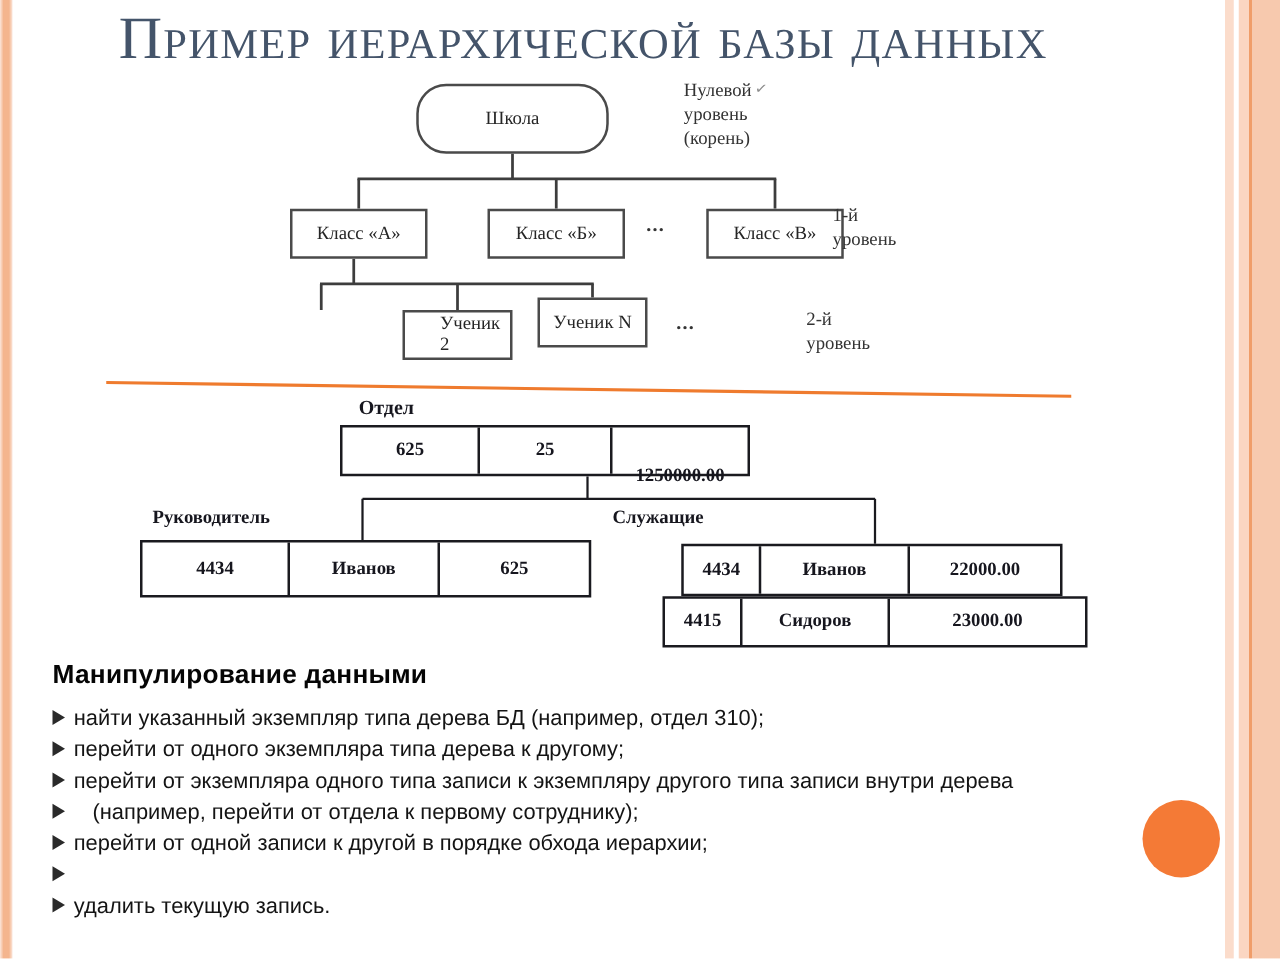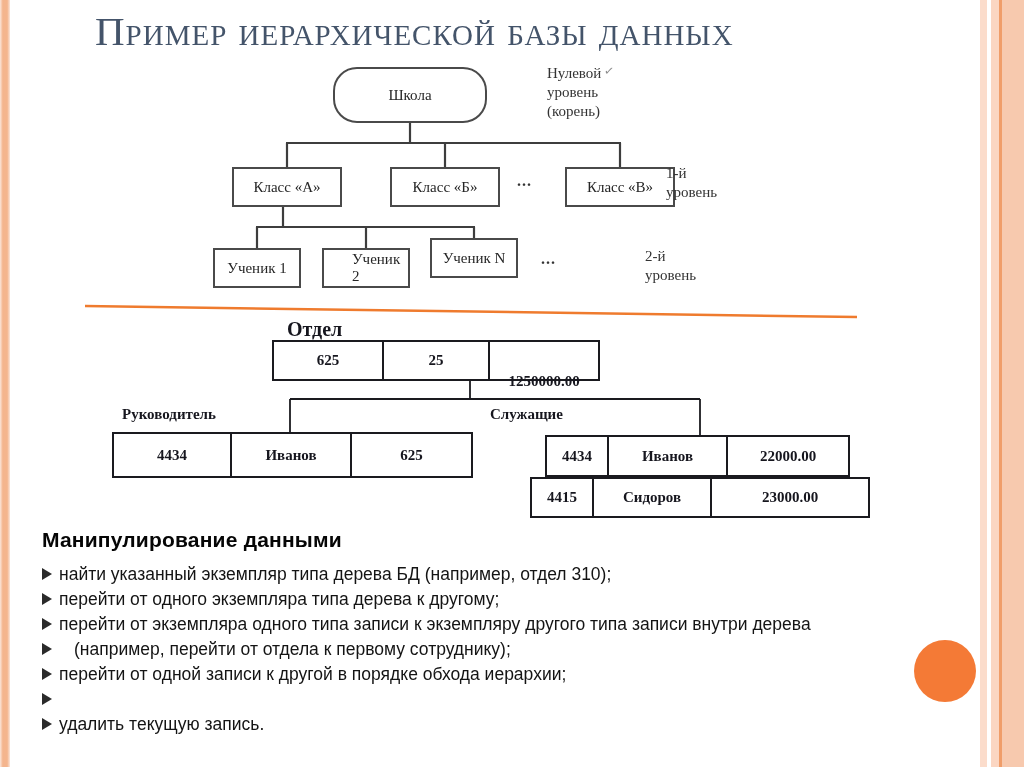--- a/index.html
+++ b/index.html
@@ -22,21 +22,21 @@
     background:linear-gradient(90deg,#FBD6C2 0px,#FBD6C2 8px,#F09D69 8px,#F09D69 11px,#F7C9AE 11px,#F7C9AE 33px);
   }
   .orange-circle {
     position:absolute; left:914px; top:640px; width:62px; height:62px;
     border-radius:50%; background:#F47A36; z-index:2;
   }
   
   .title {
     position:absolute; left:95px; top:8px; z-index:3;
     font-family:"Liberation Serif", serif; font-variant:small-caps;
-    font-size:41px; line-height:46px; color:#44546A; letter-spacing:1px;
+    font-size:48px; line-height:46px; color:#44546A; letter-spacing:1px;
     white-space:nowrap;
     text-align:center;
   }
   
   .lines { position:absolute; left:0; top:0; z-index:2; pointer-events:none; }
   
   .tnode {
     position:absolute; z-index:3; border:2px solid #4a4a4a; background:#fff;
     display:flex; align-items:center; justify-content:center;
     font-family:"Liberation Serif", serif; font-size:15px; color:#262626;
@@ -133,30 +133,29 @@
 
   <div class="tnode" style="left:232px;top:167px;width:110px;height:40px;">Класс «А»</div>
   <div class="tnode" style="left:390px;top:167px;width:110px;height:40px;">Класс «Б»</div>
   <div class="ellipsis" style="left:517px;top:172px;">...</div>
   <div class="tnode" style="left:565px;top:167px;width:110px;height:40px;">Класс «В»</div>
   <div class="side-label" style="left:666px;top:164px;width:58px;text-align:left;">
     <div>1-й</div>
     <div>уровень</div>
   </div>
 
-  <div class="tnode" style="left:213px;top:248px;width:88px;height:40px;">Ученик 1</div>
   <div class="tnode" style="left:322px;top:248px;width:88px;height:40px;padding-left:28px;">Ученик 2</div>
   <div class="tnode" style="left:430px;top:238px;width:88px;height:40px;">Ученик N</div>
   <div class="ellipsis" style="left:541px;top:250px;">...</div>
   <div class="side-label" style="left:645px;top:247px;width:50px;">
     <div>2-й</div>
     <div>уровень</div>
   </div>
 
-  <div class="dept-label" style="left:287px;top:318px;font-size:20px;">Отдел</div>
+  <div class="dept-label" style="left:287px;top:318px;font-size:16px;">Отдел</div>
 
   <div class="drow" style="left:272px;top:340px;width:328px;height:41px;">
     <div class="dcell" style="width:110px;">625</div>
     <div class="dcell" style="width:106px;">25</div>
     <div class="dcell" style="width:108px;margin-top:39px;">1250000.00</div>
   </div>
 
   <div class="dept-label" style="left:122px;top:406px;">Руководитель</div>
   <div class="dept-label" style="left:490px;top:406px;">Служащие</div>
 

